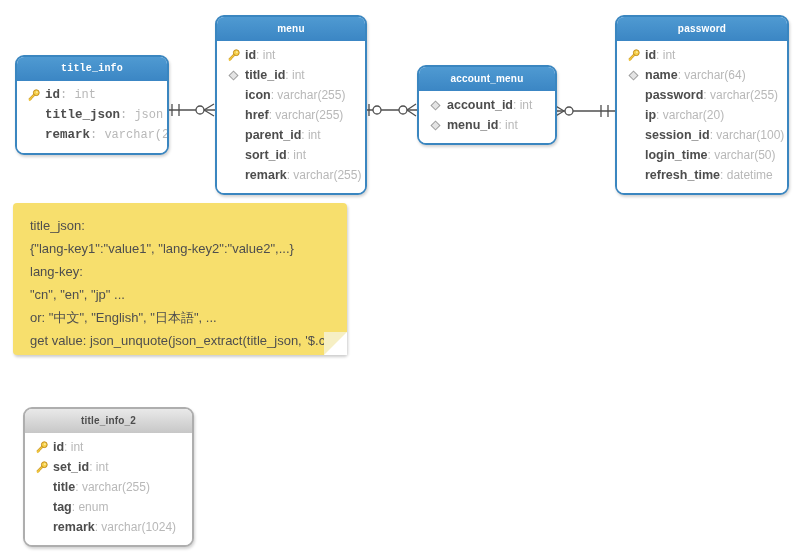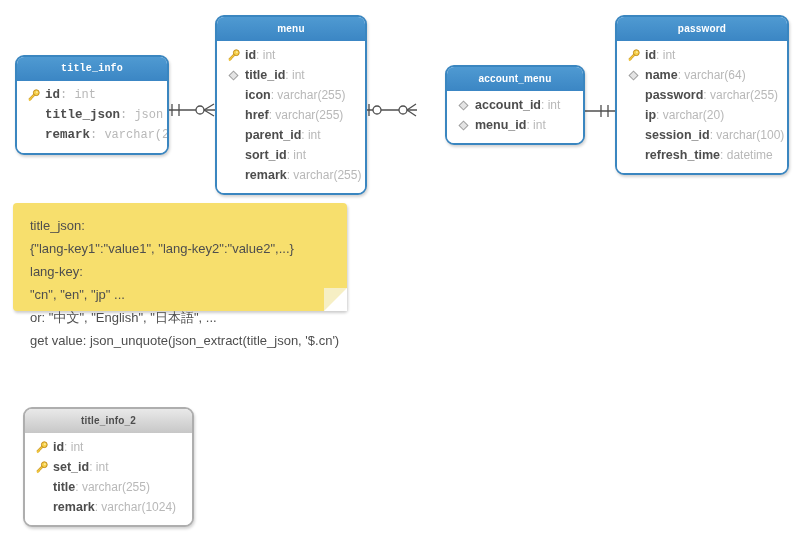--- a/index.html
+++ b/index.html
@@ -41,28 +41,28 @@
   .ftype { font-size:12px; color:#b8b8b8; }
 
   .table.gray { border-color:#aeaeae; }
   .table.gray .tbl-head {
     background:linear-gradient(#e9e9e9,#c7c7c7);
     color:#4d4d4d;
   }
 
   #table-title_info   { left:15px;  top:55px;  width:150px;font-family:Liberation Mono, monospace; }
   #table-menu         { left:215px; top:15px;  width:148px; }
-  #table-account_menu { left:417px; top:65px;  width:136px;margin-left:28px; }
+  #table-account_menu { left:417px; top:65px;  width:136px; }
   #table-account      { left:615px; top:15px;  width:170px; }
   #table-title_info_2 { left:23px;  top:407px; width:167px; }
 
   
   .note {
     position:absolute; z-index:2;
-    left:13px; top:203px; width:334px; height:108px;
+    left:13px; top:203px; width:334px; height:152px;
     background:#f7df6d;
     border-radius:4px;
     box-shadow:1px 2px 3px rgba(0,0,0,0.2);
     padding:11px 26px 0 17px;
     box-sizing:border-box;
     color:#4e4e4e;
   }
   .note::after {
     content:""; position:absolute; right:0; bottom:0;
     width:0; height:0;
@@ -238,20 +238,25 @@
           <span class="fname">ip</span>
           <span class="ftype">: varchar(20)</span>
         </div>
         <div class="row">
           <span class="fi"></span>
           <span class="fname">session_id</span>
           <span class="ftype">: varchar(100)</span>
         </div>
         <div class="row">
           <span class="fi"></span>
+          <span class="fname">login_time</span>
+          <span class="ftype">: varchar(50)</span>
+        </div>
+        <div class="row">
+          <span class="fi"></span>
           <span class="fname">refresh_time</span>
           <span class="ftype">: datetime</span>
         </div>
       </div>
   </div>
 
   <div class="table gray" id="table-title_info_2">
     <div class="tbl-head">title_info_2</div>
     <div class="tbl-body">
         <div class="row">
@@ -275,20 +280,25 @@
               <circle cx="9.9" cy="3.1" r="0.9" fill="#fdf0b0"></circle>
             </svg>
           </span>
           <span class="fname">set_id</span>
           <span class="ftype">: int</span>
         </div>
         <div class="row">
           <span class="fi"></span>
           <span class="fname">title</span>
           <span class="ftype">: varchar(255)</span>
+        </div>
+        <div class="row">
+          <span class="fi"></span>
+          <span class="fname">tag</span>
+          <span class="ftype">: enum</span>
         </div>
         <div class="row">
           <span class="fi"></span>
           <span class="fname">remark</span>
           <span class="ftype">: varchar(1024)</span>
         </div>
       </div>
   </div>
 
   <div class="note">

